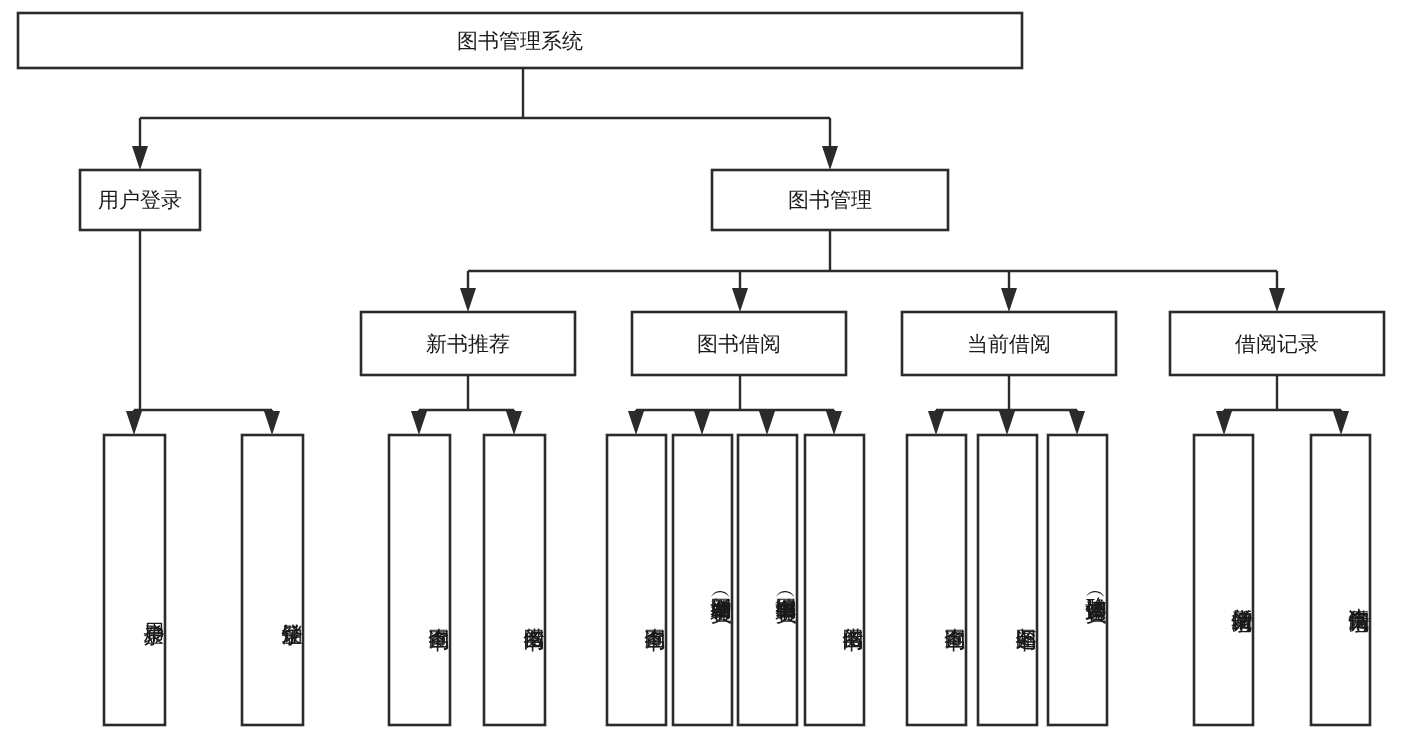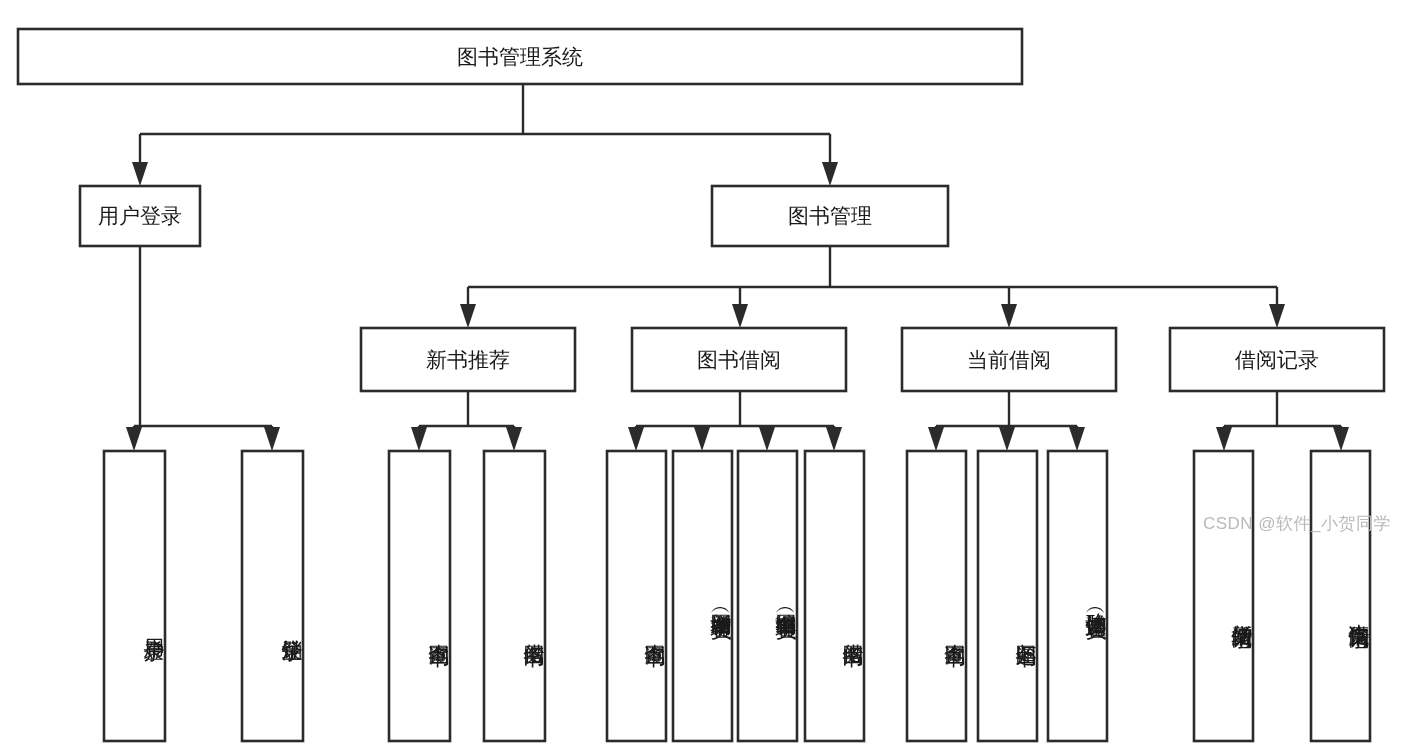--- a/index.html
+++ b/index.html
@@ -11,21 +11,20 @@
     width: 1405px;
     height: 747px;
     font-family: "Liberation Sans", "DejaVu Sans", sans-serif;
     overflow: hidden;
   }
   #diagram-root {
     position: relative;
     width: 1405px;
     height: 525px;
     background: #ffffff;
-    margin-top: 16px;
   }
   svg#diagram-canvas {
     position: absolute;
     top: 0;
     left: 0;
     width: 1405px;
     height: 747px;
     display: block;
   }
   .node-rect {
@@ -205,15 +204,14 @@
   <div class="node-label-v" style="left:607px; top:500px; width:59px; height:225px;">查询图书</div>
   <div class="node-label-v" style="left:673px; top:443px; width:59px; height:282px;">新增图书（管理员）</div>
   <div class="node-label-v" style="left:738px; top:443px; width:59px; height:282px;">编辑图书（管理员）</div>
   <div class="node-label-v" style="left:805px; top:500px; width:59px; height:225px;">借阅图书</div>
   <div class="node-label-v" style="left:907px; top:500px; width:59px; height:225px;">查询图书</div>
   <div class="node-label-v" style="left:978px; top:500px; width:59px; height:225px;">归还图书</div>
   <div class="node-label-v" style="left:1048px; top:443px; width:59px; height:282px;">确认归还（管理员）</div>
   <div class="node-label-v" style="left:1194px; top:462px; width:59px; height:263px;">新增借阅记录</div>
   <div class="node-label-v" style="left:1311px; top:462px; width:59px; height:263px;">查询借阅记录</div>
 
-  <div class="watermark">CSDN @软件_小贺同学</div>
 
 </div>
 
 </body></html>

